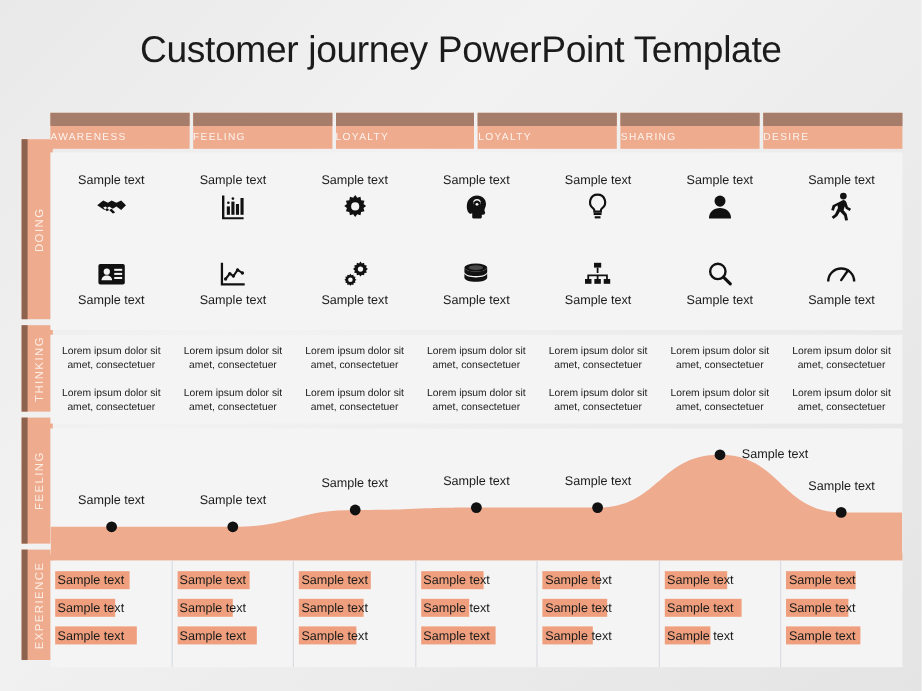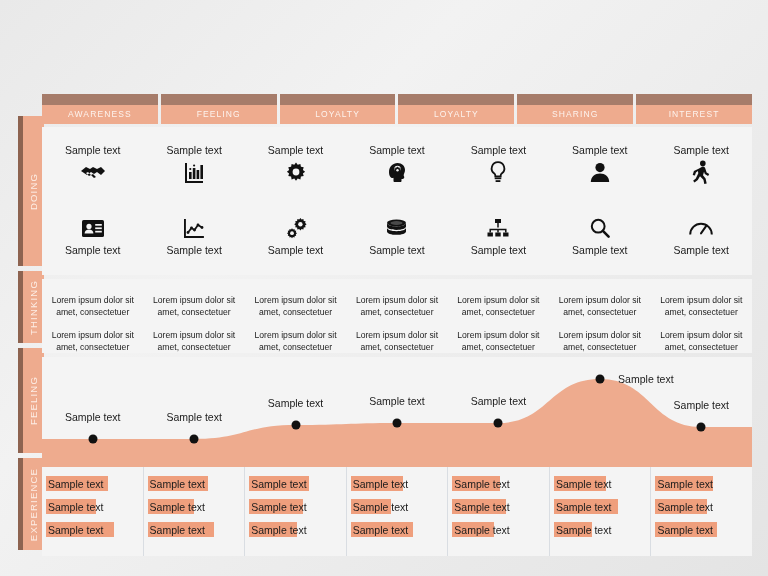--- a/index.html
+++ b/index.html
@@ -34,21 +34,21 @@
   }
 
   
   .panel{position:absolute;background:#f2f2f2;}
   .panel.white{background:#f4f4f4;}
 
   
   .headrow{position:absolute;left:42px;top:94px;width:710px;height:30px;
            display:flex;gap:3px;}
   .headcell{flex:1;position:relative;background:#eeab8e;
-            display:flex;align-items:flex-end;justify-content:center;}
+            display:flex;align-items:flex-end;}
   .headcell .topstrip{position:absolute;left:0;top:0;width:100%;height:11px;
             background:#a67c6a;}
   .headcell span{position:relative;z-index:2;font-size:8.5px;letter-spacing:1.1px;
             color:#fdf3ee;padding-bottom:5px;}
 
   
   .grid7{display:flex;width:100%;height:100%;box-sizing:border-box;}
   .col{flex:1;position:relative;box-sizing:border-box;}
 
   
@@ -56,21 +56,21 @@
   .doing .col{display:flex;flex-direction:column;align-items:center;}
   .cellA{margin-top:16px;text-align:center;}
   .cellB{margin-top:26px;text-align:center;}
   .stext{font-size:10.5px;color:#1b1b1b;line-height:14px;white-space:nowrap;}
   .ico{height:30px;display:flex;align-items:center;justify-content:center;}
   .ico svg{display:block;}
 
   
   .thinking{left:42px;top:279px;width:710px;height:74px;}
   .thinking .col{display:flex;flex-direction:column;align-items:center;
-                 justify-content:flex-end;gap:12px;padding:0 5px;}
+                 justify-content:center;gap:12px;padding:0 5px;}
   .lorem{font-size:8.6px;line-height:11.5px;color:#1b1b1b;text-align:center;}
 
   
   .feeling{left:42px;top:357px;width:710px;height:106px;overflow:hidden;}
   .feeling svg{position:absolute;left:0;top:0;}
   .fpoint{position:absolute;width:9px;height:9px;border-radius:50%;
           background:#111;transform:translate(-50%,-50%);}
   .flabel{position:absolute;font-size:10.5px;color:#1b1b1b;white-space:nowrap;
           transform:translate(-50%,-50%);}
 
@@ -83,20 +83,21 @@
   .exbar{position:absolute;left:4px;top:4px;height:15px;background:#ef9f7d;}
   .extext{position:relative;z-index:2;font-size:10.5px;color:#1b1b1b;
           white-space:nowrap;}
   .extop{position:absolute;left:0;top:-6px;width:100%;height:6px;background:#eeab8e;}
 </style>
 </head>
 <body>
 
 <div class="slide">
 
+  <div class="title">Customer journey PowerPoint Template</div>
 
   <div class="sidebar" id="sidebar">
       <div class="side-tab" style="top: 0px; height: 150px;">
         <span>DOING</span>
       </div>
       <div class="side-tab" style="top: 155px; height: 72px;">
         <span>THINKING</span>
       </div>
       <div class="side-tab" style="top: 232px; height: 105px;">
         <span>FEELING</span>
@@ -122,21 +123,21 @@
       <div class="headcell">
         <div class="topstrip"></div>
         <span>LOYALTY</span>
       </div>
       <div class="headcell">
         <div class="topstrip"></div>
         <span>SHARING</span>
       </div>
       <div class="headcell">
         <div class="topstrip"></div>
-        <span>INTEREST</span>
+        <span>DESIRE</span>
       </div>
     </div>
 
   <div class="panel white doing">
     <div class="grid7" id="doing-grid">
         <div class="col">
           <div class="cellA">
             <div class="stext">Sample text</div>
             <div class="ico">
               <svg width="26" height="20" viewBox="0 0 26 20">

